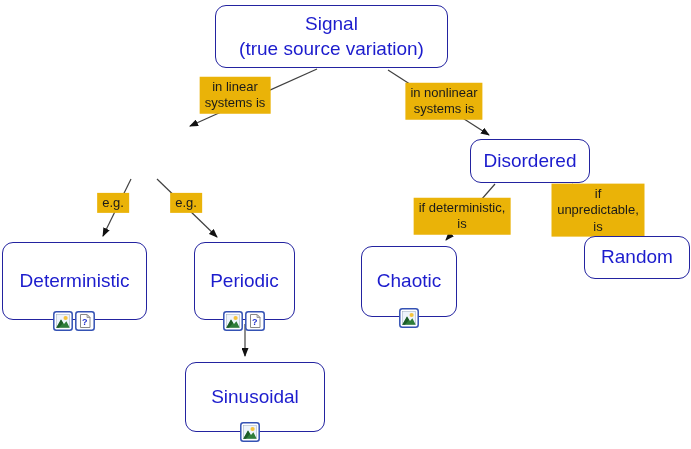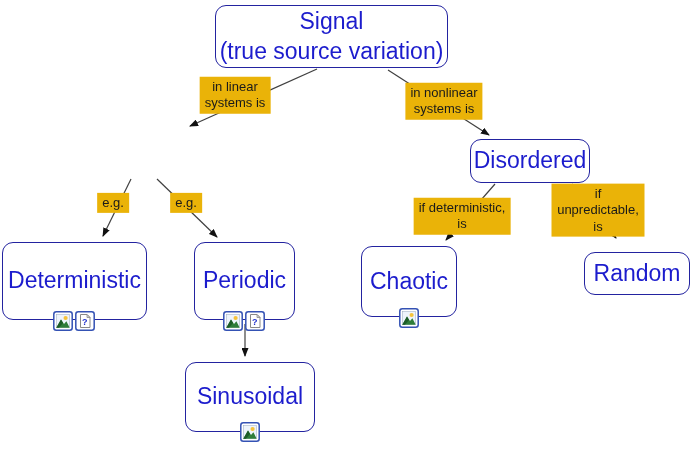--- a/index.html
+++ b/index.html
@@ -25,21 +25,21 @@
     stroke-width: 1.2;
     fill: none;
   }
   .node {
     position: absolute;
     box-sizing: border-box;
     background: #ffffff;
     border: 1.6px solid #2323a0;
     border-radius: 11px;
     color: #1c1ccd;
-    font-size: 23px;
+    font-size: 19px;
     line-height: 1.3;
     display: flex;
     align-items: center;
     justify-content: center;
     text-align: center;
     white-space: pre-line;
     cursor: default;
   }
   .elabel {
     position: absolute;
@@ -94,22 +94,22 @@
 is</div>
   <div class="elabel" style="left:598px; top:210px;">if unpredictable,
 is</div>
 
   <div class="node" style="left:215px; top:5px; width:233px; height:63px;">Signal
 (true source variation)</div>
   <div class="node" style="left:470px; top:139px; width:120px; height:44px;">Disordered</div>
   <div class="node" style="left:2px; top:242px; width:145px; height:78px;">Deterministic</div>
   <div class="node" style="left:194px; top:242px; width:101px; height:78px;">Periodic</div>
   <div class="node" style="left:361px; top:246px; width:96px; height:71px;">Chaotic</div>
-  <div class="node" style="left:584px; top:252px; width:106px; height:43px;">Random</div>
-  <div class="node" style="left:185px; top:362px; width:130px; height:70px;">Sinusoidal</div>
+  <div class="node" style="left:584px; top:236px; width:106px; height:43px;">Random</div>
+  <div class="node" style="left:185px; top:362px; width:140px; height:70px;">Sinusoidal</div>
 
   <div class="icons" style="left:53px; top:311px;">
     <span class="ricon">
       <svg width="20" height="20" viewBox="0 0 20 20">
         <rect x="0.8" y="0.8" width="18.4" height="18.4" rx="2.5" fill="#ffffff" stroke="#3452b4" stroke-width="1.5"></rect>
         <rect x="3.3" y="3.3" width="13.4" height="13.4" fill="#eef4fb" stroke="#99aabb" stroke-width="0.5"></rect>
         <circle cx="12.6" cy="7" r="2.1" fill="#f5c33b"></circle>
         <polygon points="3.3,16.7 8,8.6 11,13 13.4,10.2 16.7,16.7" fill="#2f7d3a"></polygon>
         <polygon points="3.3,16.7 8,8.6 10,11.9 6,16.7" fill="#1d5c28"></polygon>
       </svg>

